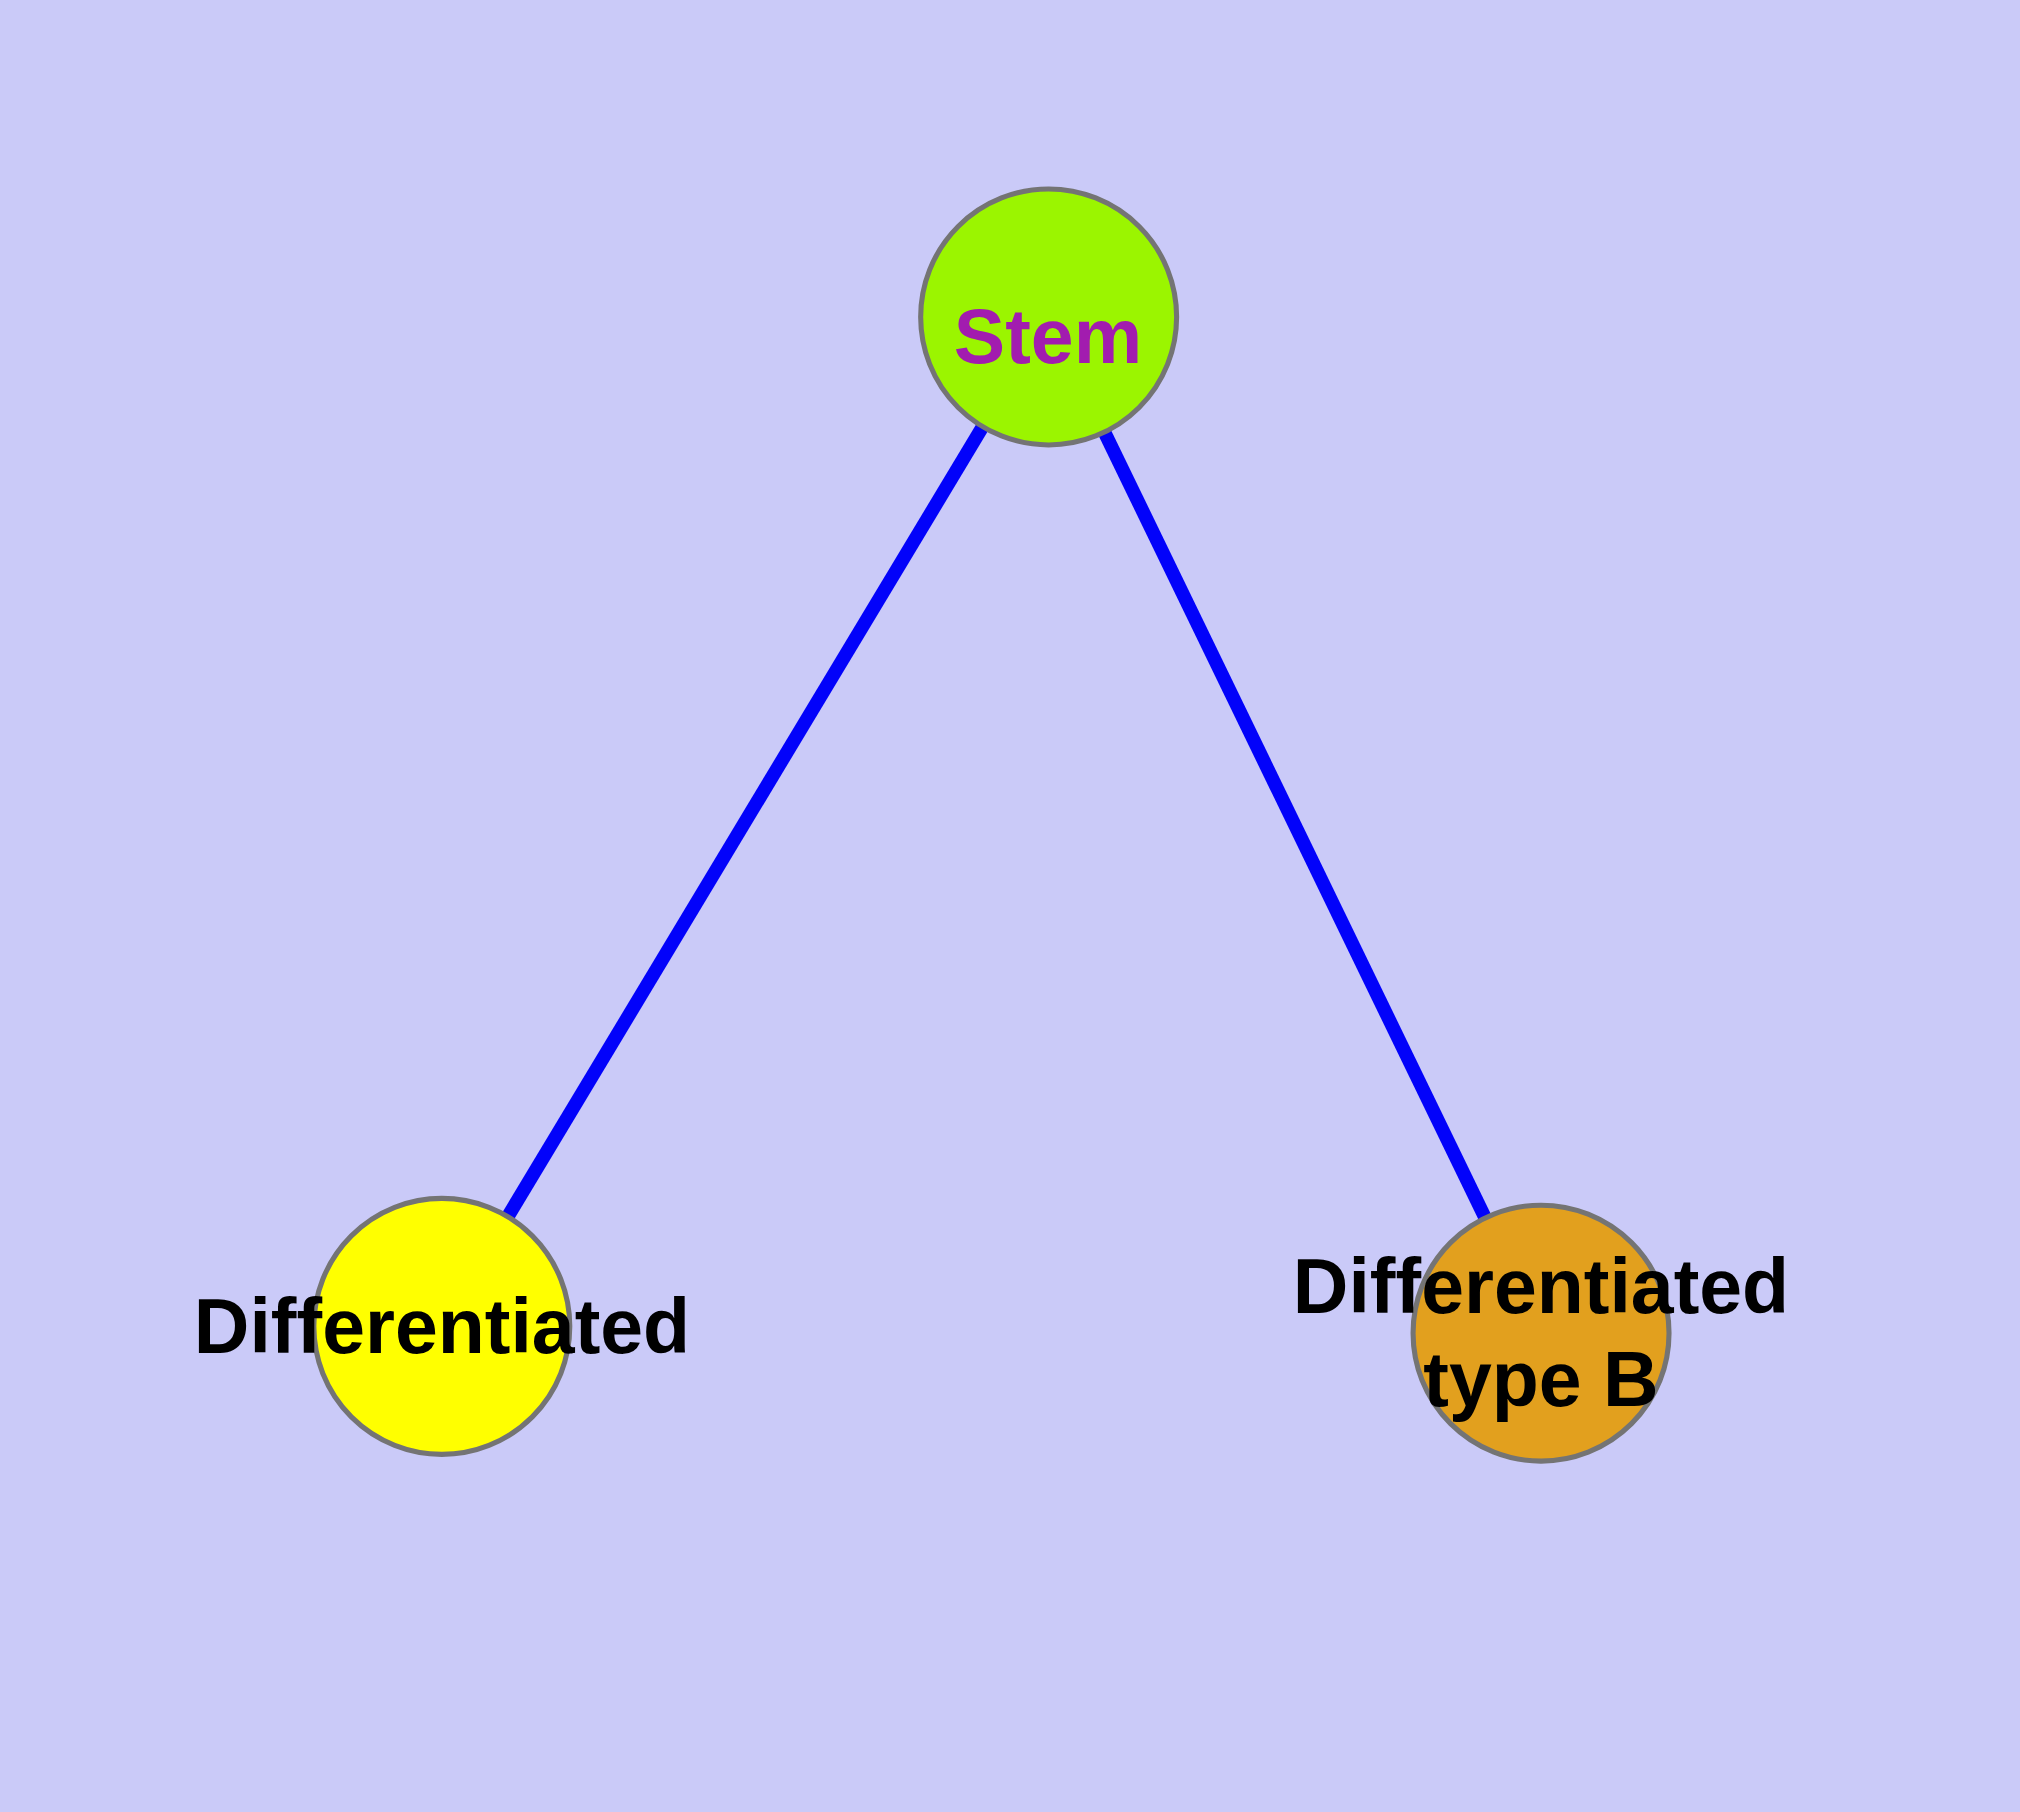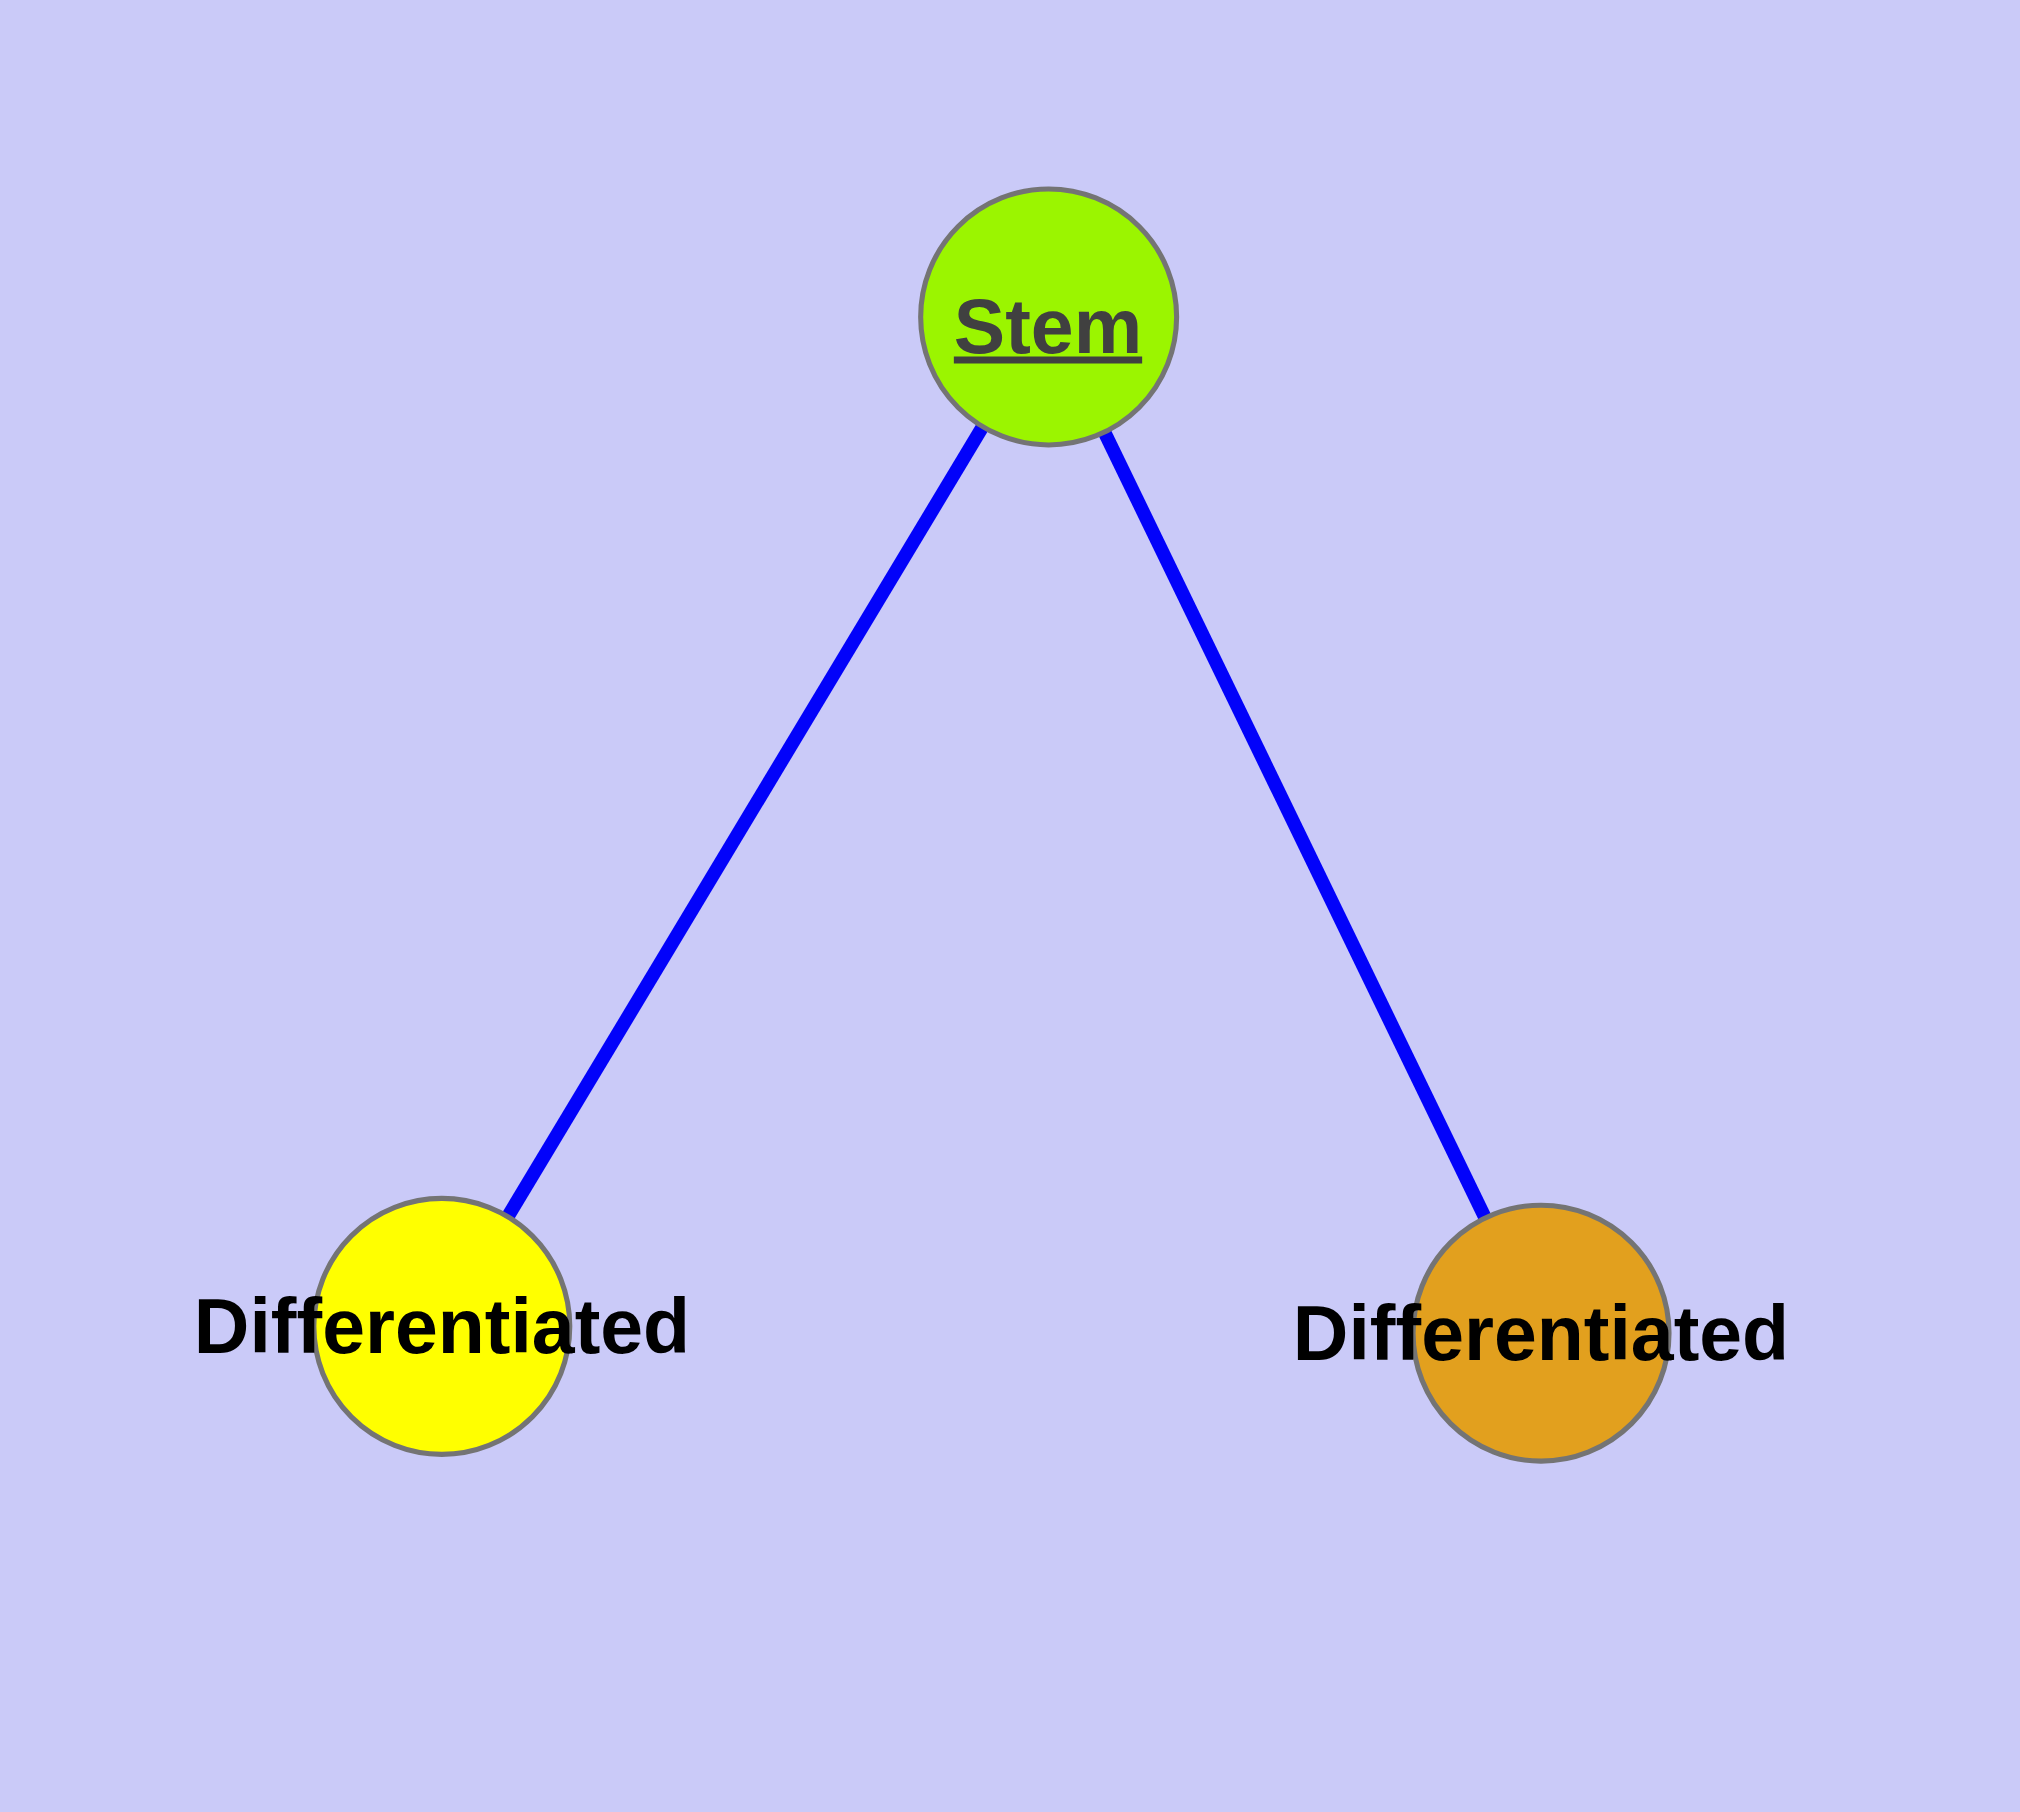--- a/index.html
+++ b/index.html
@@ -42,25 +42,26 @@
       <line x1="1237" y1="374" x2="521" y2="1565" stroke="#0202FA" stroke-width="16"></line>
       <line x1="1237" y1="374" x2="1818" y2="1573" stroke="#0202FA" stroke-width="16"></line>
     </g>
     <g>
       <circle cx="1237" cy="374" r="151" fill="#9BF500" stroke="#747474" stroke-width="6"></circle>
       <circle cx="521" cy="1565" r="151" fill="#FFFF00" stroke="#747474" stroke-width="6"></circle>
       <circle cx="1818" cy="1573" r="151" fill="#E2A01E" stroke="#747474" stroke-width="6"></circle>
     </g>
   </svg>
 
-  <div class="node-label" style="left: 1048px; top: 326px; color: #404040; text-decoration: underline;">
+  <div class="node-label" style="left: 1048px; top: 336px; color: #a21caf;">
     <span class="label-line">Stem</span>
   </div>
 
   <div class="node-label" style="left: 442px; top: 1326px; color: rgb(0, 0, 0);">
     <span class="label-line">Differentiated</span>
   </div>
 
   <div class="node-label" style="left: 1541px; top: 1333px; color: rgb(0, 0, 0);">
     <span class="label-line">Differentiated</span>
+    <span class="label-line">type B</span>
   </div>
 </div>
 
 
 </body></html>

